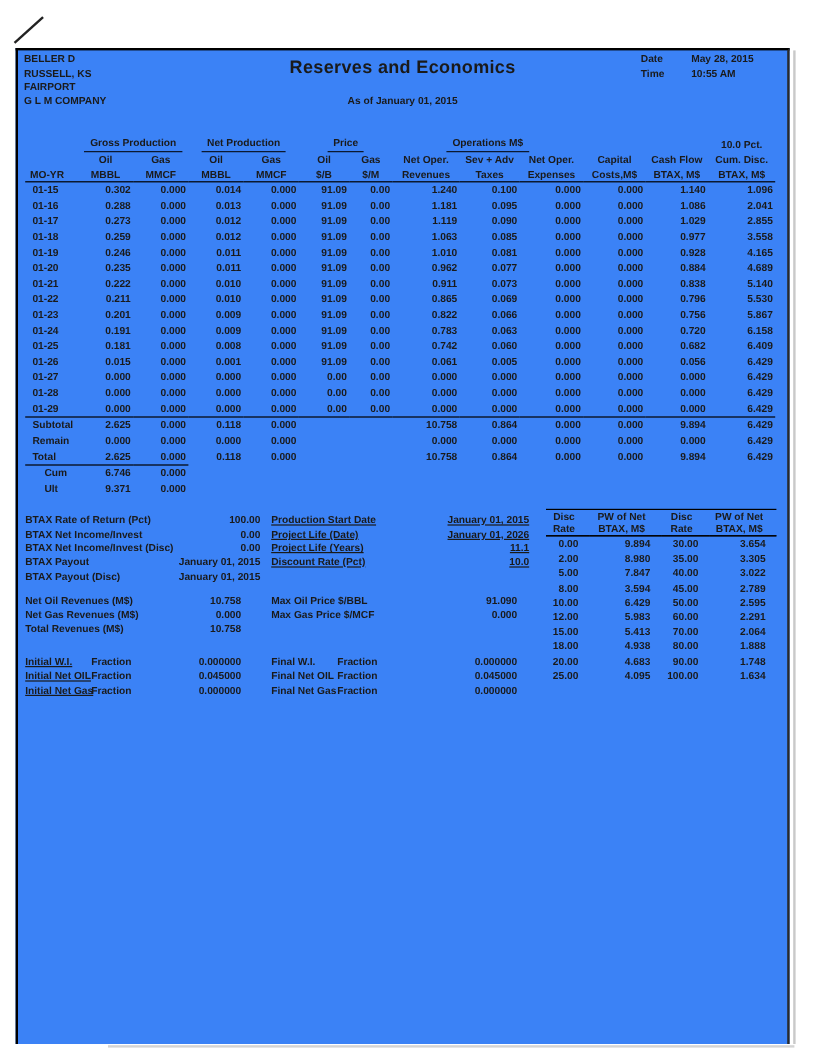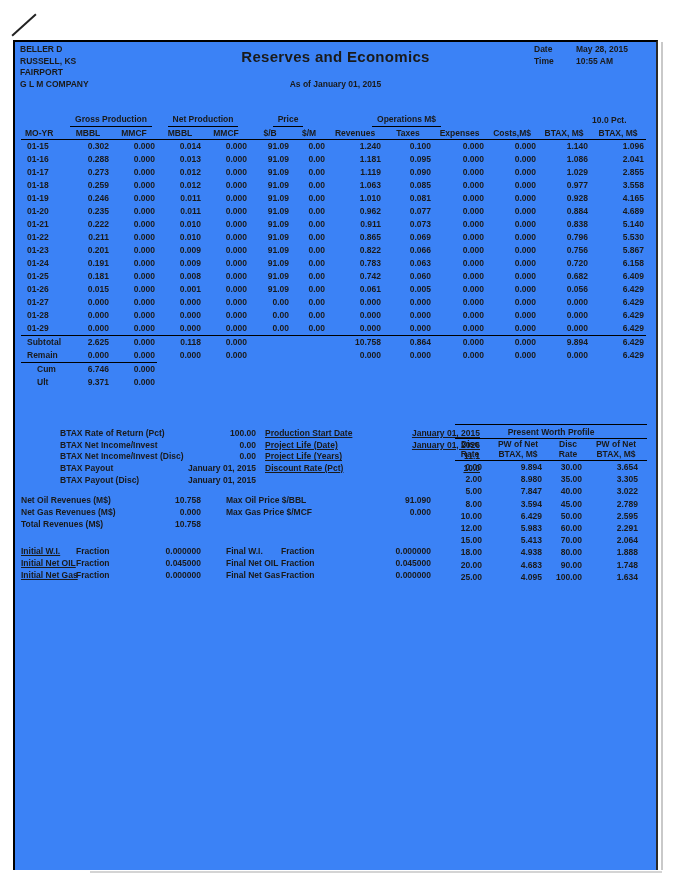--- a/index.html
+++ b/index.html
@@ -26,30 +26,30 @@
   .asof  { position:absolute; left:0; right:0; top:37px; text-align:center; font-size:8.5px; }
   .datetime { position:absolute; left:519px; top:2px; font-size:8.5px; line-height:11.5px; white-space:nowrap; }
   .datetime .lbl { display:inline-block; width:42px; }
   
   table.main { position:absolute; left:6px; top:71px; width:625px; border-collapse:collapse; table-layout:fixed; font-size:8.5px; }
   .main th, .main td { padding:0 2px; height:13px; line-height:13px; white-space:nowrap; font-weight:bold; overflow:hidden; }
   .main thead th { height:12px; line-height:12px; text-align:center; }
   .main thead tr.units th { border-bottom:1.5px solid #000; }
   .main thead tr.units th:first-child { text-align:left; padding-left:4px; }
   .main th.grp span { display:inline-block; border-bottom:1px solid #000; padding:0 5px 1px; }
-  .main th.note { text-align:left; }
+  .main th.note { text-align:center; }
   .main td { text-align:right; }
   .main td:first-child { text-align:left; padding-left:6px; }
   tbody.sum tr:first-child td { border-top:1.5px solid #000; }
   tbody.cum tr:first-child td { border-top:1.5px solid #000; }
   tbody.cum td:first-child { padding-left:16px; }
   
   .stats-left { position:absolute; left:6px;  top:386px; width:196px; }
   .stats-mid  { position:absolute; left:211px; top:386px; width:215px;text-decoration:underline; }
-  table.kv { width:100%; border-collapse:collapse; font-size:8.5px;margin-left:39px; }
+  table.kv { width:100%; border-collapse:collapse; font-size:8.5px; }
   .kv td { height:11.7px; line-height:11.7px; white-space:nowrap; padding:0; font-weight:bold; }
   .kv td:last-child { text-align:right; }
   
   .pw { position:absolute; left:440px; top:382px; width:192px; border-top:1.5px solid #000; }
   .pw-title { text-align:center; font-size:8.5px; height:14px; line-height:14px; border-bottom:1px solid #000; }
   table.pwt { width:100%; border-collapse:collapse; table-layout:fixed; font-size:8.5px; }
   .pwt th { font-weight:bold; padding:1px 6px 1px 0; line-height:9.5px; border-bottom:1.5px solid #000; text-align:center; white-space:nowrap; }
   .pwt td { text-align:right; height:12.2px; line-height:12.2px; padding:0 9px 0 0; white-space:nowrap; font-weight:bold; }
   
   .rev { position:absolute; left:6px; top:452px; width:412px; }
@@ -114,20 +114,35 @@
       <tr>
         <th></th>
         <th class="grp" colspan="2"><span>Gross Production</span></th>
         <th class="grp" colspan="2"><span>Net Production</span></th>
         <th class="grp" colspan="2"><span>Price</span></th>
         <th class="grp" colspan="3"><span>Operations M$</span></th>
         <th></th>
         <th></th>
         <th class="note">10.0 Pct.</th>
       </tr>
+      <tr>
+        <th></th>
+        <th>Oil</th>
+        <th>Gas</th>
+        <th>Oil</th>
+        <th>Gas</th>
+        <th>Oil</th>
+        <th>Gas</th>
+        <th>Net Oper.</th>
+        <th>Sev + Adv</th>
+        <th>Net Oper.</th>
+        <th>Capital</th>
+        <th>Cash Flow</th>
+        <th>Cum. Disc.</th>
+      </tr>
       <tr class="units">
         <th>MO-YR</th>
         <th>MBBL</th>
         <th>MMCF</th>
         <th>MBBL</th>
         <th>MMCF</th>
         <th>$/B</th>
         <th>$/M</th>
         <th>Revenues</th>
         <th>Taxes</th>
@@ -388,20 +403,35 @@
           <td>0.000</td>
           <td></td>
           <td></td>
           <td>0.000</td>
           <td>0.000</td>
           <td>0.000</td>
           <td>0.000</td>
           <td>0.000</td>
           <td>6.429</td>
         </tr>
+        <tr>
+          <td>Total</td>
+          <td>2.625</td>
+          <td>0.000</td>
+          <td>0.118</td>
+          <td>0.000</td>
+          <td></td>
+          <td></td>
+          <td>10.758</td>
+          <td>0.864</td>
+          <td>0.000</td>
+          <td>0.000</td>
+          <td>9.894</td>
+          <td>6.429</td>
+        </tr>
       </tbody>
     <tbody class="cum">
         <tr>
           <td>Cum</td>
           <td>6.746</td>
           <td>0.000</td>
         </tr>
         <tr>
           <td>Ult</td>
           <td>9.371</td>
@@ -454,21 +484,20 @@
           </tr>
           <tr>
             <td>Discount Rate (Pct)</td>
             <td>10.0</td>
           </tr>
         </tbody>
     </table>
   </div>
 
   <div class="pw">
-    <div class="pw-title">Present Worth Profile</div>
     <table class="pwt">
       <colgroup>
         <col style="width:36px">
           <col style="width:60px">
           <col style="width:40px">
           <col style="width:56px">
       </colgroup>
       <thead>
         <tr>
           <th>

